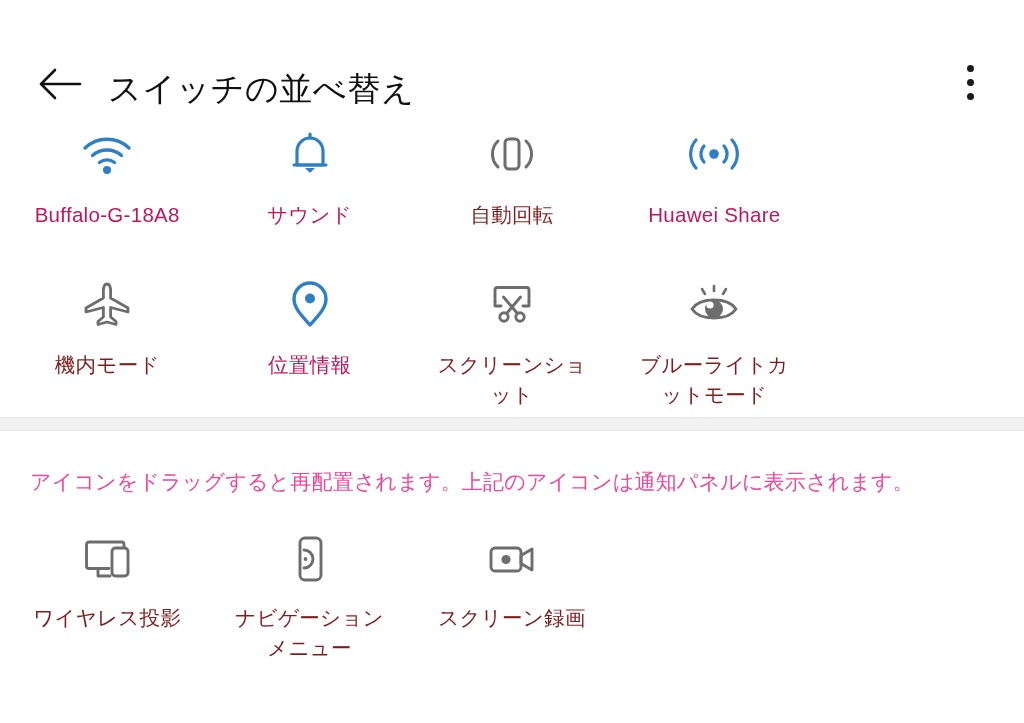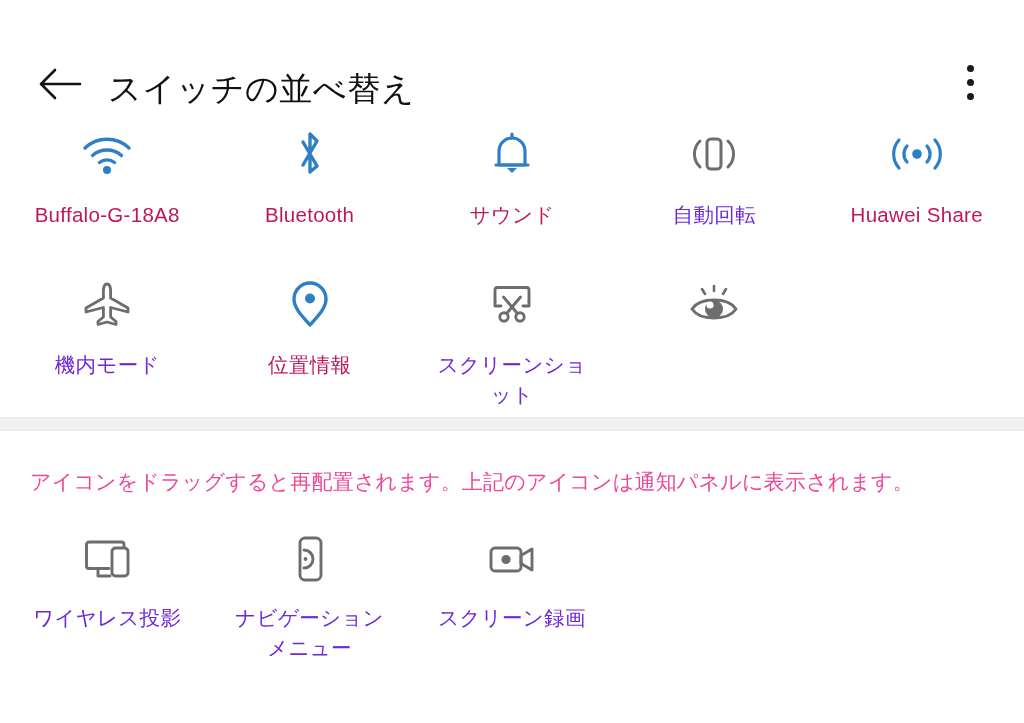--- a/index.html
+++ b/index.html
@@ -93,21 +93,21 @@
   }
   .tile .caption {
     font-size: 20.5px;
     line-height: 30px;
     text-align: center;
     max-width: 160px;
     word-break: break-all;
     letter-spacing: 0.3px;
   }
   .tile.on .caption { color: #be185d; }
-  .tile.off .caption { color: #6d28d9; }
+  .tile.off .caption { color: #7f1d1d; }
 
   .row1 { height: 150px; }
   .row2 { height: 155px; justify-content: flex-end; }
 
   
   .band {
     height: 14px;
     background: #f1f1f1;
     border-top: 1px solid #e8e8e8;
     border-bottom: 1px solid #e8e8e8;
@@ -156,28 +156,20 @@
             <path d="M4 15 A32 32 0 0 1 48 15"></path>
             <path d="M11.5 22.5 A22 22 0 0 1 40.5 22.5"></path>
             <path d="M18.5 29.5 A12 12 0 0 1 33.5 29.5"></path>
           </g>
           <circle cx="26" cy="37" r="4" fill="#2e7fc4"></circle>
         </svg>
       </span>
       <span class="caption">Buffalo-G-18A8</span>
     </div>
 
-    <div class="tile on">
-      <span class="glyph">
-        <svg width="36" height="52" viewBox="0 0 36 52">
-          <path d="M11 14 L25 38 L18 44 L18 6 L25 13 L11 37" fill="none" stroke="#2e7fc4" stroke-width="3.4" stroke-linejoin="round" stroke-linecap="round"></path>
-        </svg>
-      </span>
-      <span class="caption">Bluetooth</span>
-    </div>
 
     <div class="tile on">
       <span class="glyph">
         <svg width="44" height="50" viewBox="0 0 44 50">
           <path d="M22 5 L22 9" stroke="#2e7fc4" stroke-width="3.2" stroke-linecap="round"></path>
           <path d="M9 36 L9 22 A13 13 0 0 1 35 22 L35 36 Z" fill="none" stroke="#2e7fc4" stroke-width="3.2" stroke-linejoin="round"></path>
           <path d="M6 36 L38 36" stroke="#2e7fc4" stroke-width="3.2" stroke-linecap="round"></path>
           <path d="M17 39 L27 39 L22 44 Z" fill="#2e7fc4"></path>
         </svg>
       </span>
@@ -254,20 +246,21 @@
           <g stroke="#6d6d6d" stroke-width="2.6" stroke-linecap="round">
             <path d="M27 4 L27 9"></path>
             <path d="M15 7 L18 12"></path>
             <path d="M39 7 L36 12"></path>
           </g>
           <path d="M5 27 C13 15 41 15 49 27 C41 39 13 39 5 27 Z" fill="none" stroke="#6d6d6d" stroke-width="2.9" stroke-linejoin="round"></path>
           <path d="M27 18 A9 9 0 1 0 27 36 A9 9 0 1 0 27 18 Z" fill="#6d6d6d"></path>
           <circle cx="23" cy="23" r="3.6" fill="#ffffff"></circle>
         </svg>
       </span>
+      <span class="caption">ブルーライトカットモード</span>
     </div>
 
     <div class="tile"></div>
 
   </div>
 </div>
 
 <div class="band"></div>
 
 <div class="hint">アイコンをドラッグすると再配置されます。上記のアイコンは通知パネルに表示されます。</div>

